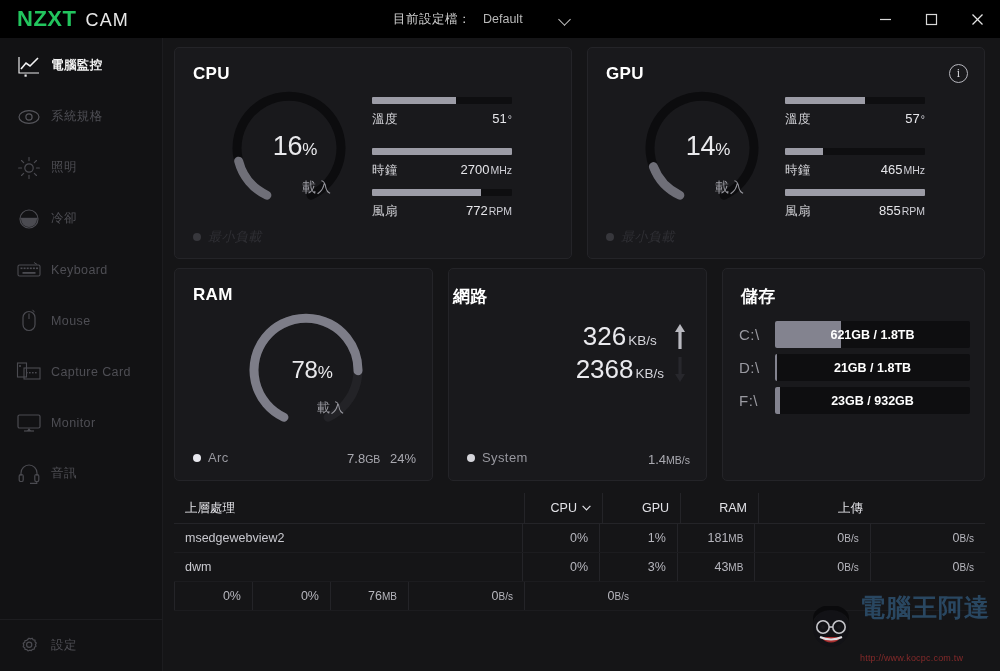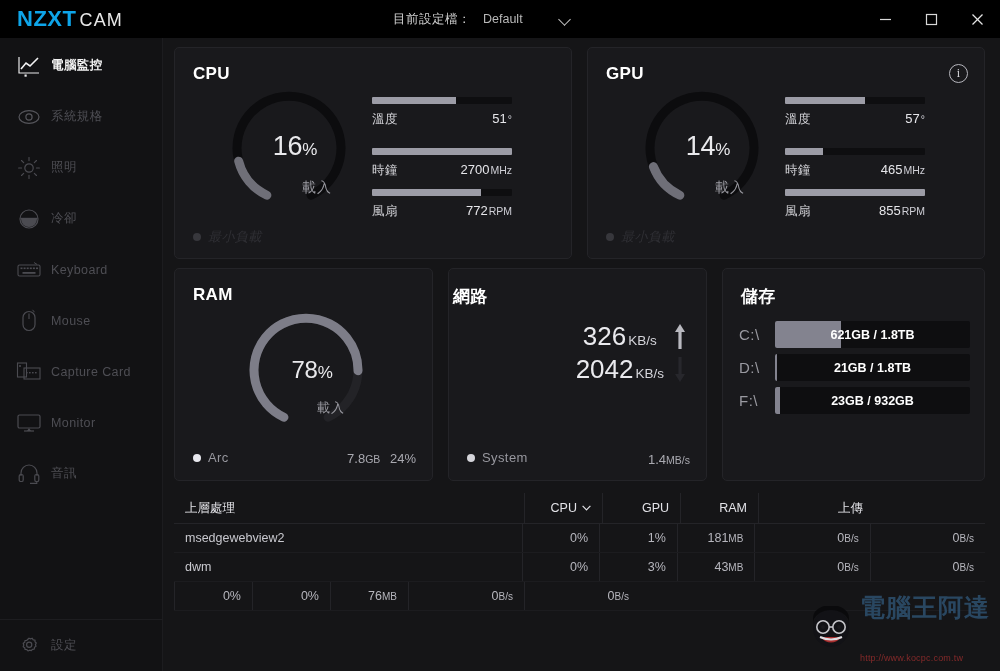--- a/index.html
+++ b/index.html
@@ -10,22 +10,22 @@
     overflow: hidden;
   }
   #app { position: relative; width: 1000px; height: 671px; background: #0d0d0f; }
 
   
   .titlebar {
     position: absolute; top: 0; left: 0; width: 1000px; height: 38px;
     background: #000000; display: flex; align-items: center;
   }
   .brand { display: flex; align-items: baseline; padding-left: 17px; }
-  .brand-nzxt { font-size: 22px; font-weight: bold; color: #0ea5e9; letter-spacing: 0.5px; }
-  .brand-cam { font-size: 18px; color: #e8e8e8; letter-spacing: 1.2px; margin-left: 3px; font-weight: 300; }
+  .brand-nzxt { font-size: 22px; font-weight: bold; color: #22c55e; letter-spacing: 0.5px; }
+  .brand-cam { font-size: 18px; color: #e8e8e8; letter-spacing: 1.2px; margin-left: 9px; font-weight: 300; }
 
   .profile-area {
     position: absolute; left: 393px; top: 0; height: 38px;
     display: flex; align-items: center; gap: 12px;
   }
   .profile-label { font-size: 12.5px; color: #cfcfcf; letter-spacing: 0.5px; }
   .profile-value { font-size: 12.5px; color: #b9b9b9; min-width: 64px; }
   .chev { width: 14px; height: 14px; display: inline-block; position: relative; cursor: pointer; }
   .chev::before {
     content: ""; position: absolute; left: 1px; top: 3px;
@@ -441,21 +441,21 @@
 
     <div class="card" style="left:285px; top:230px; width:259px; height:213px;">
       <div class="card-title" style="position:absolute; left:4px; top:16px;">網路</div>
 
       <div class="net-nums" style="right:42px; top:52px;">
         <div class="net-line">
           <span class="net-val">326</span>
           <span class="net-unit">KB/s</span>
         </div>
         <div class="net-line" style="margin-top:2px;">
-          <span class="net-val">2042</span>
+          <span class="net-val">2368</span>
           <span class="net-unit">KB/s</span>
         </div>
       </div>
       <div class="arrow" style="right:20px; top:53px;">
         <svg width="12" height="28" viewBox="0 0 12 28">
             <path d="M6 2 L11 10 L7.6 10 L7.6 27 L4.4 27 L4.4 10 L1 10 Z" fill="#b9b9c0"></path>
           </svg>
       </div>
       <div class="arrow" style="right:20px; top:86px;">
         <svg width="12" height="28" viewBox="0 0 12 28">

